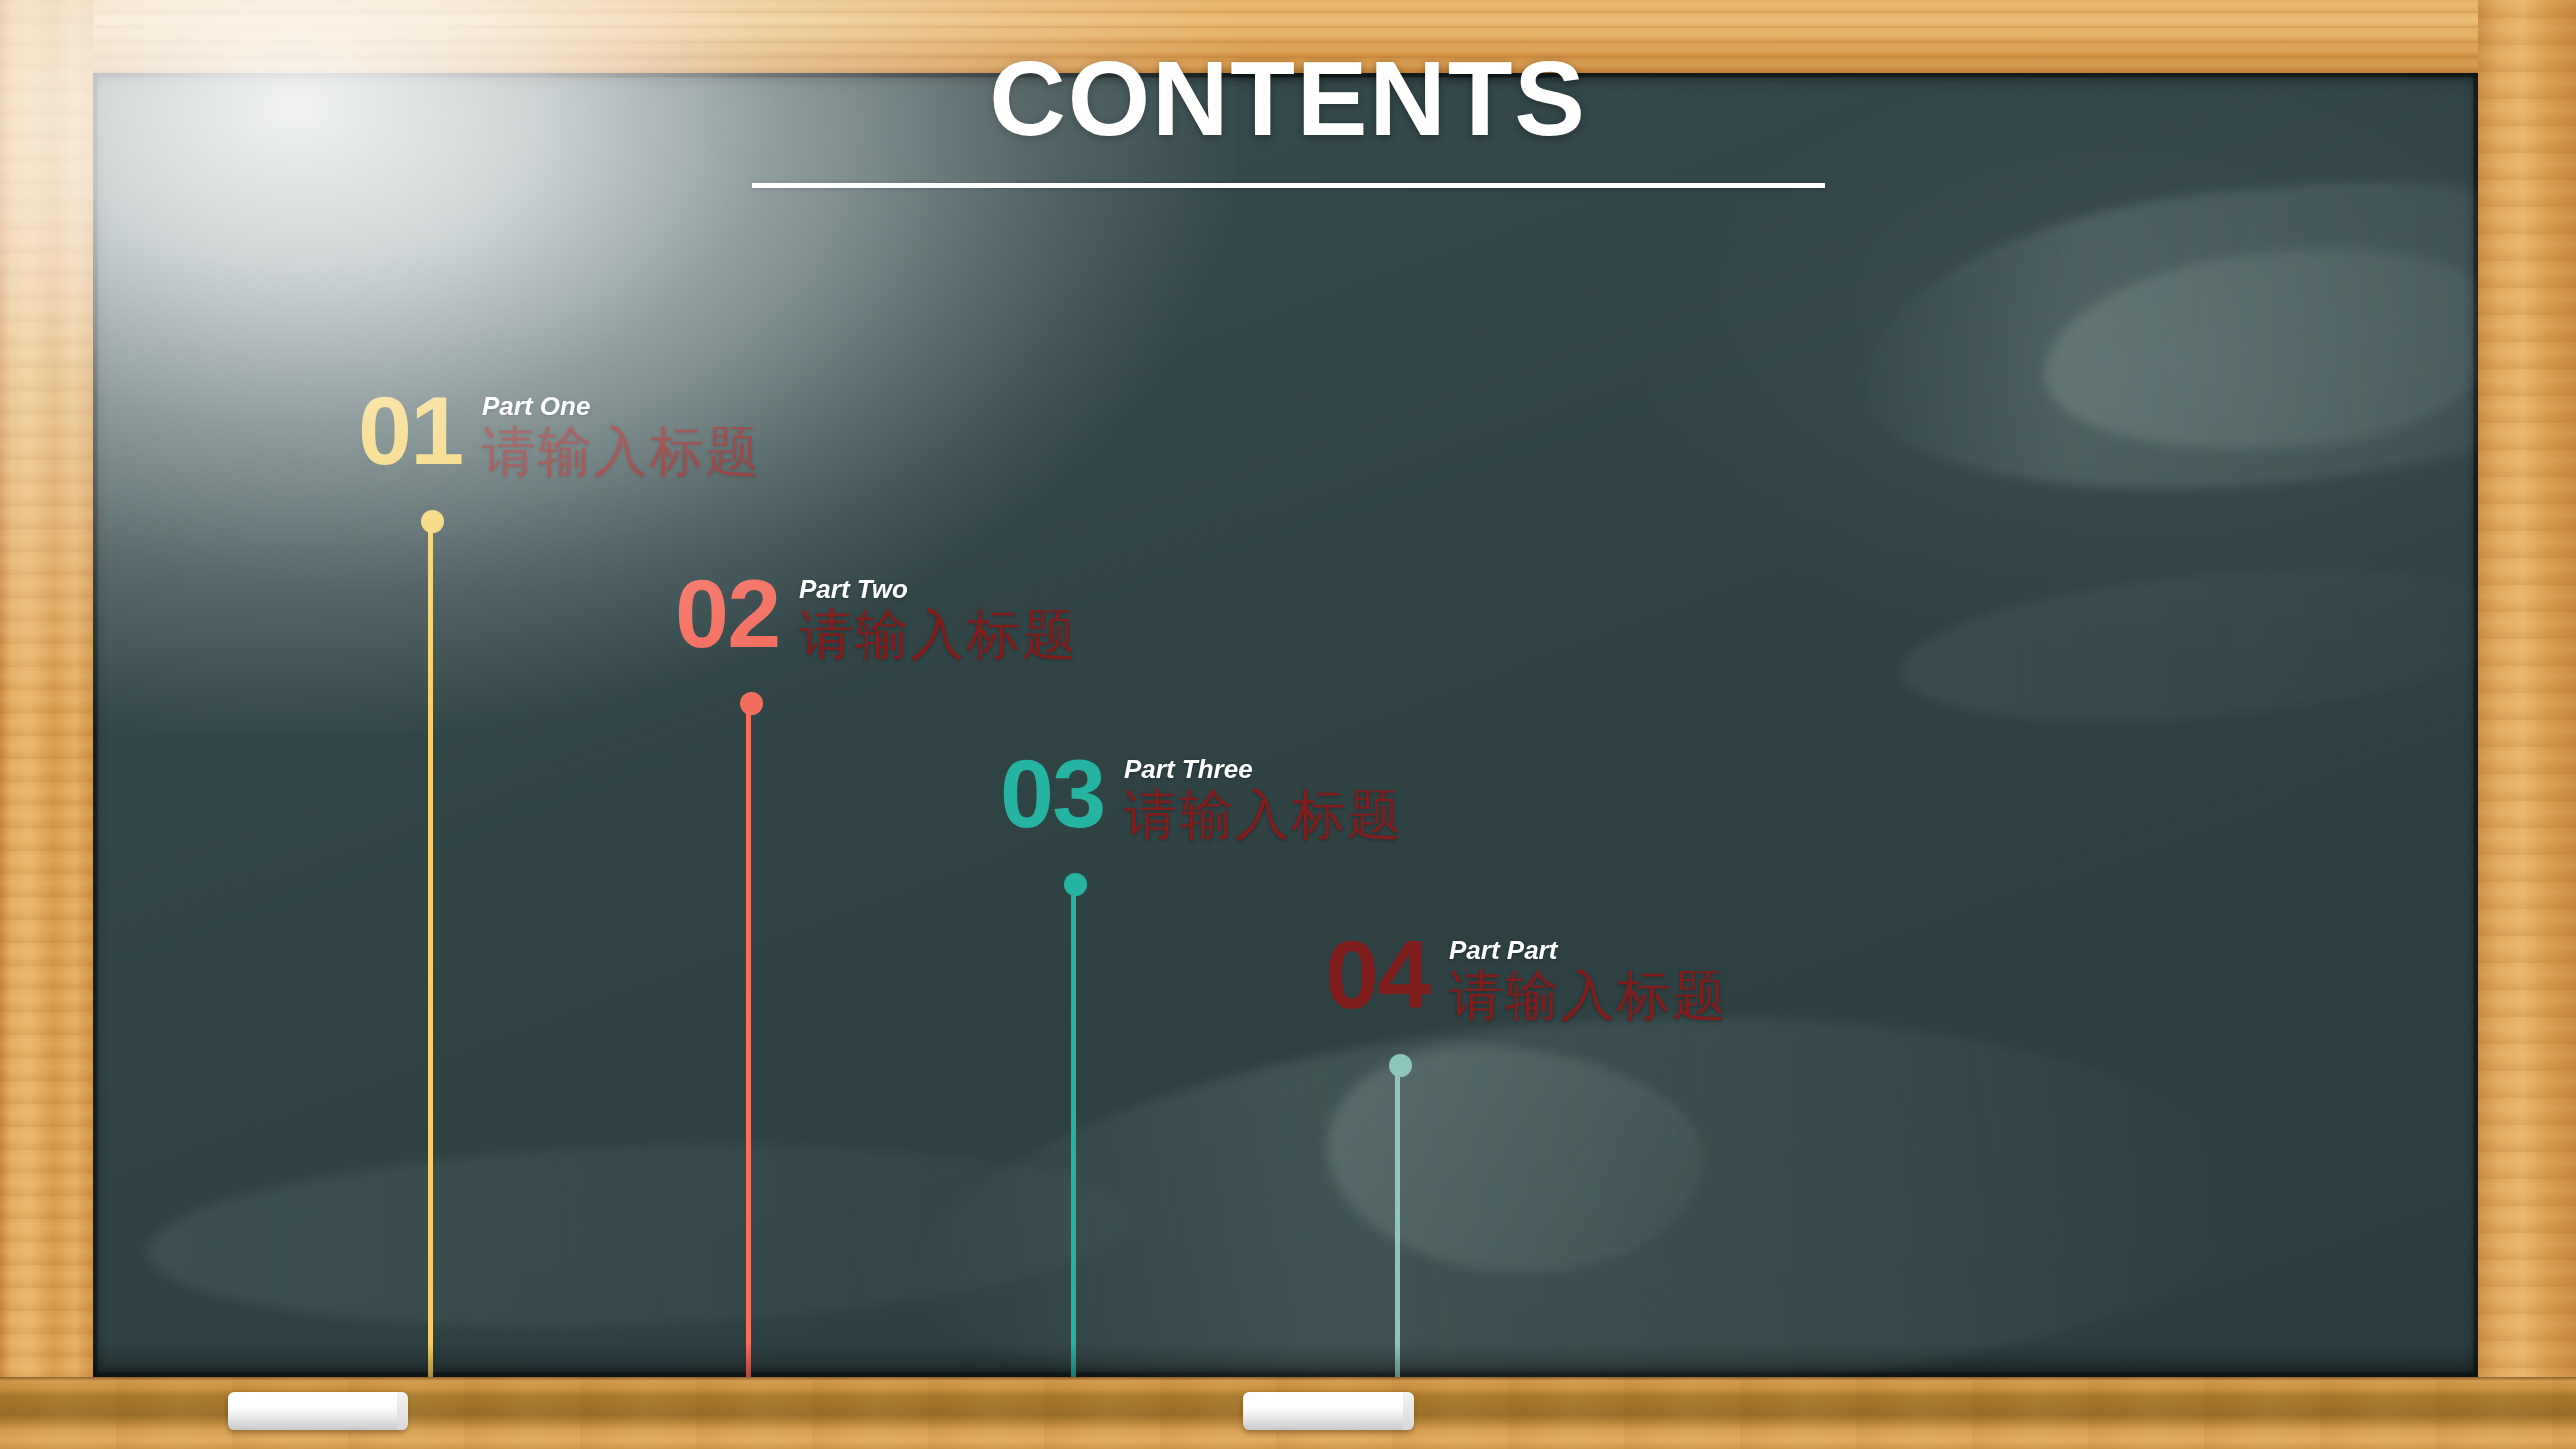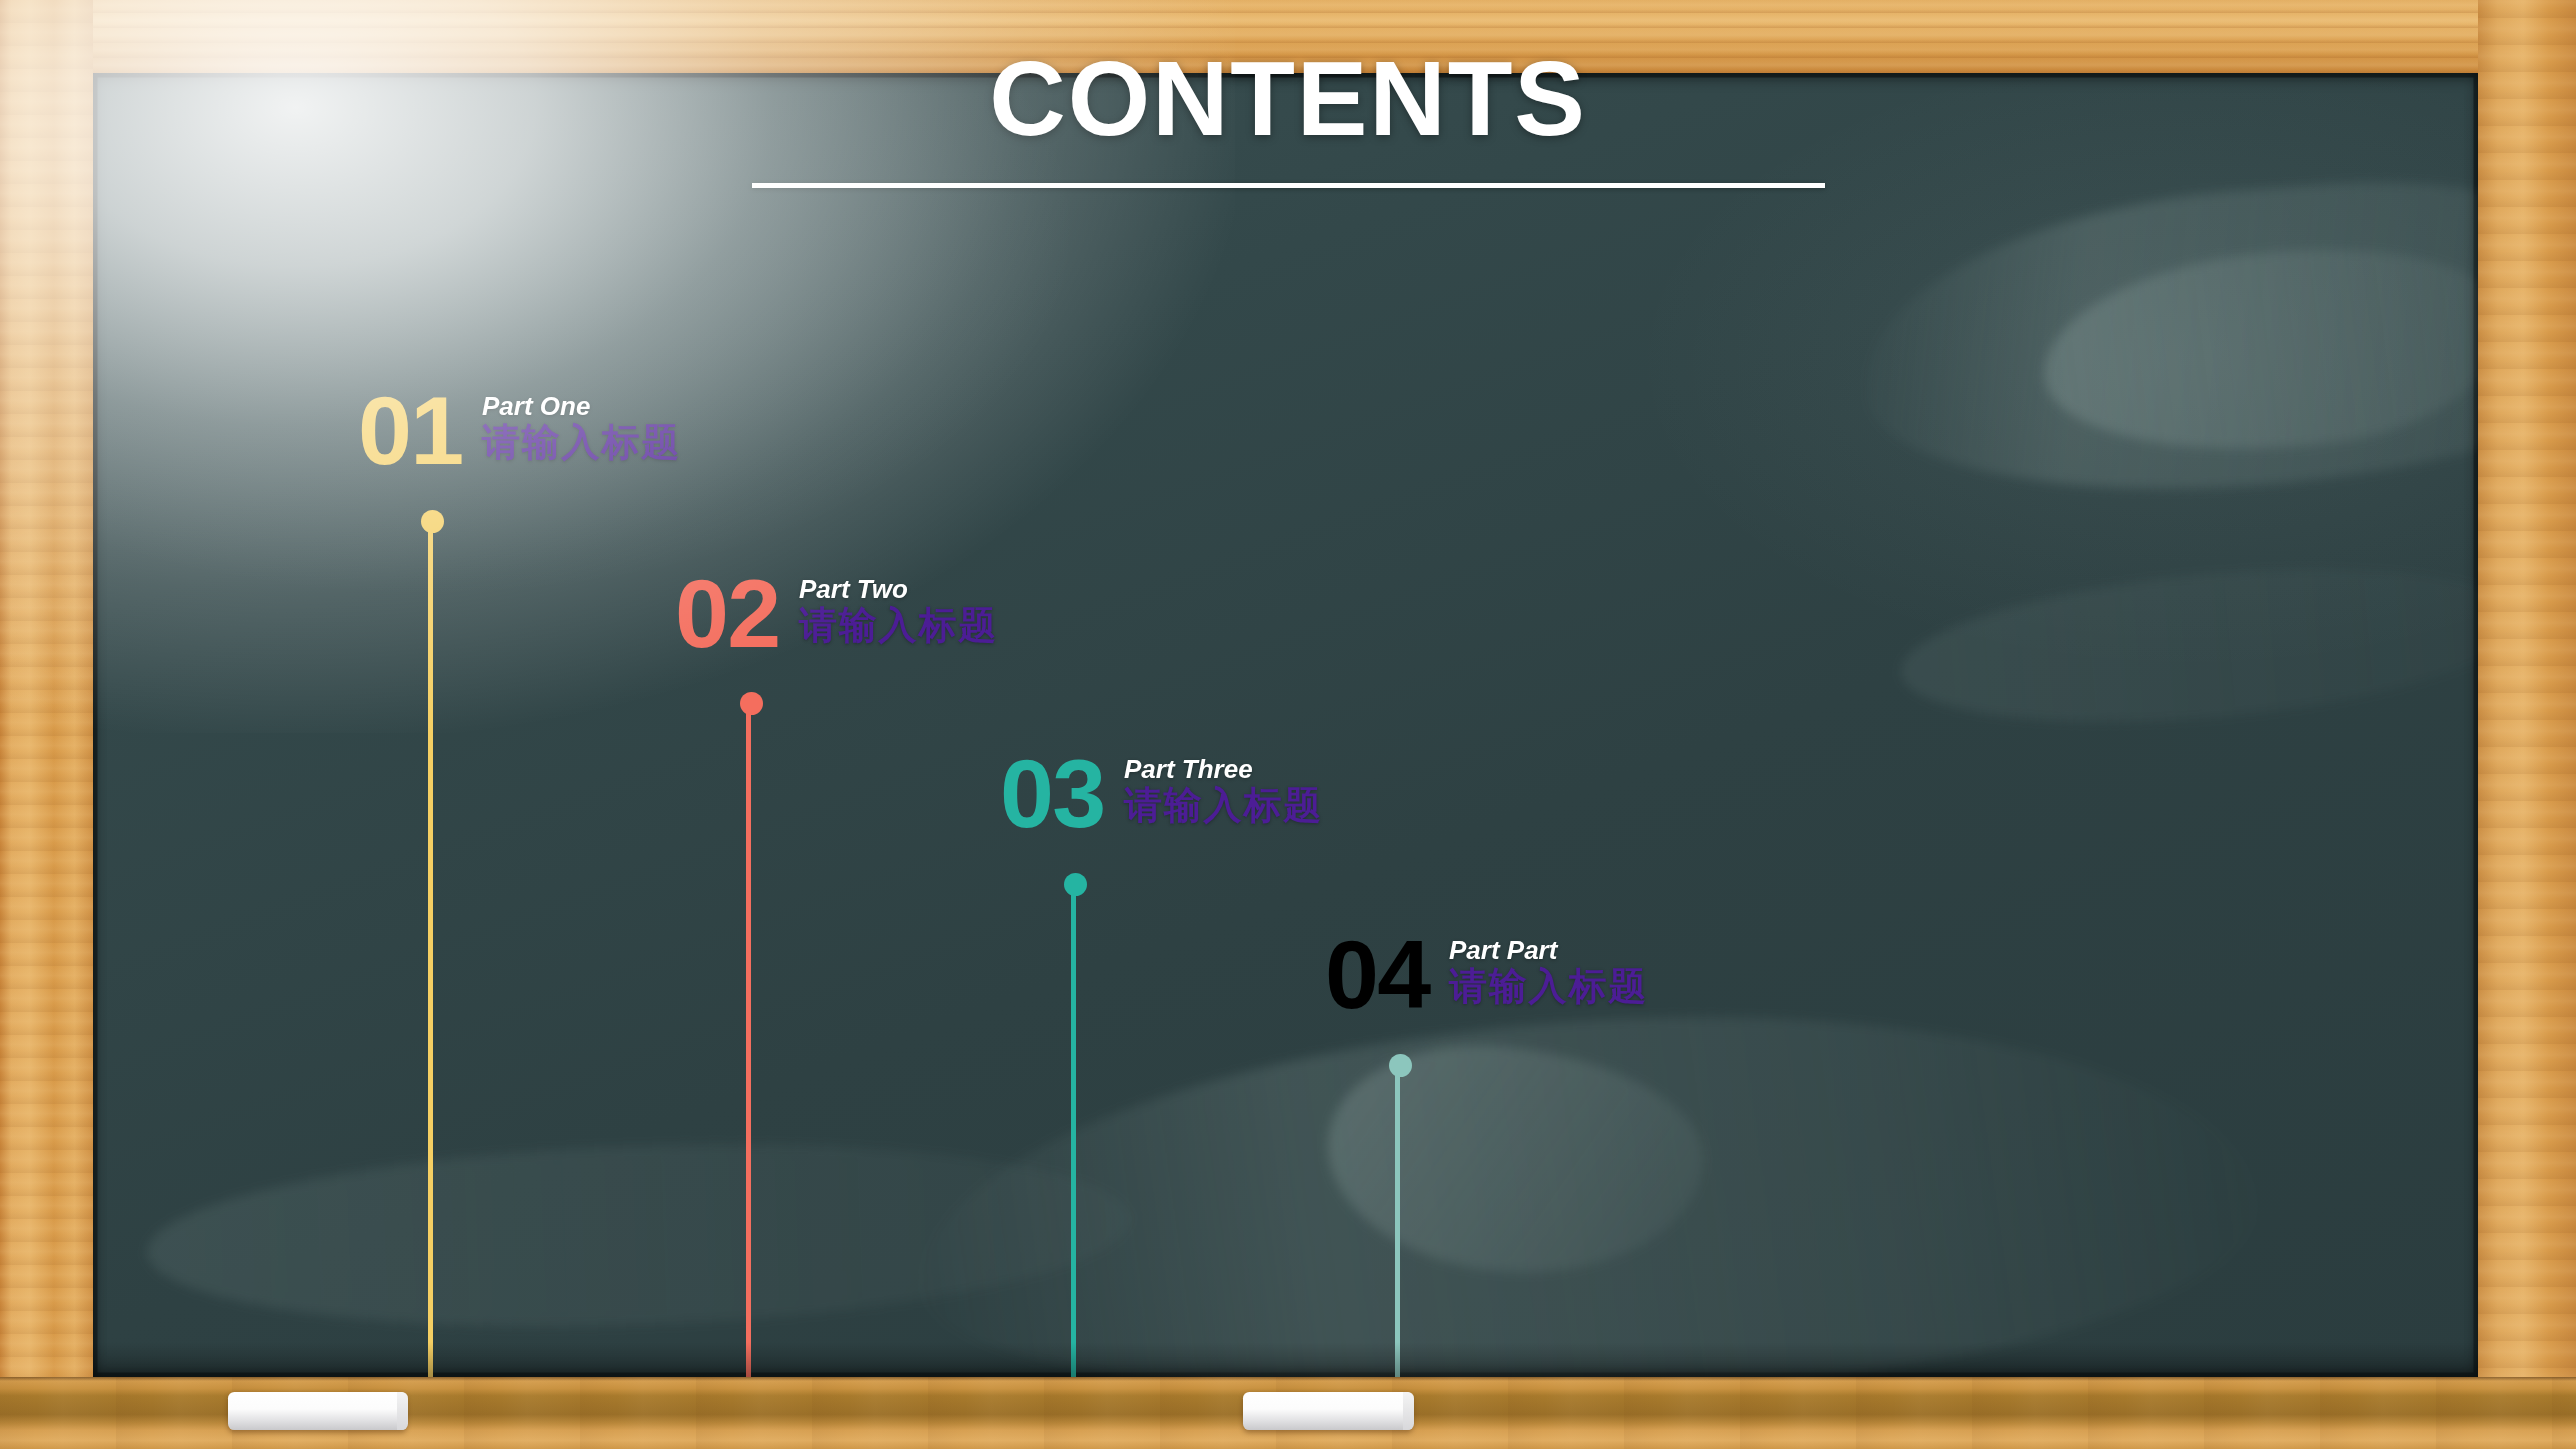--- a/index.html
+++ b/index.html
@@ -130,22 +130,22 @@
     white-space:nowrap;
   }
   .item-text{margin-left:19.7px;padding-top:9px;}
   .item-en{
     color:#ffffff;
     font-size:26px;font-weight:bold;font-style:italic;
     line-height:1.05;white-space:nowrap;
     text-shadow:0 0.9px 3.6px rgba(0,0,0,.3);
   }
   .item-cn{
-    color:#4c1d95;
-    font-size:38px;font-weight:700;
+    color:#7f1d1d;
+    font-size:54px;font-weight:400;
     line-height:1.18;white-space:nowrap;
     letter-spacing:1.8px;
     text-shadow:0 0.9px 3.6px rgba(0,0,0,.3);
   }
 
   
   .tray{
     position:absolute;left:0;right:0;top:1377px;height:72px;z-index:30;
     background:
       linear-gradient(180deg,
@@ -238,21 +238,21 @@
         </div>
       </div>
       <div class="item" style="left: 1000px; top: 710px;">
         <div class="item-num" style="color: rgb(37, 180, 162);">03</div>
         <div class="item-text">
           <div class="item-en">Part Three</div>
           <div class="item-cn">请输入标题</div>
         </div>
       </div>
       <div class="item" style="left: 1325px; top: 891px;">
-        <div class="item-num" style="color: #000000;">04</div>
+        <div class="item-num" style="color: #7f1d1d;">04</div>
         <div class="item-text">
           <div class="item-en">Part Part</div>
           <div class="item-cn">请输入标题</div>
         </div>
       </div>
     </div>
 
   <div class="board-bottom-shadow"></div>
 
   <div class="tray">

